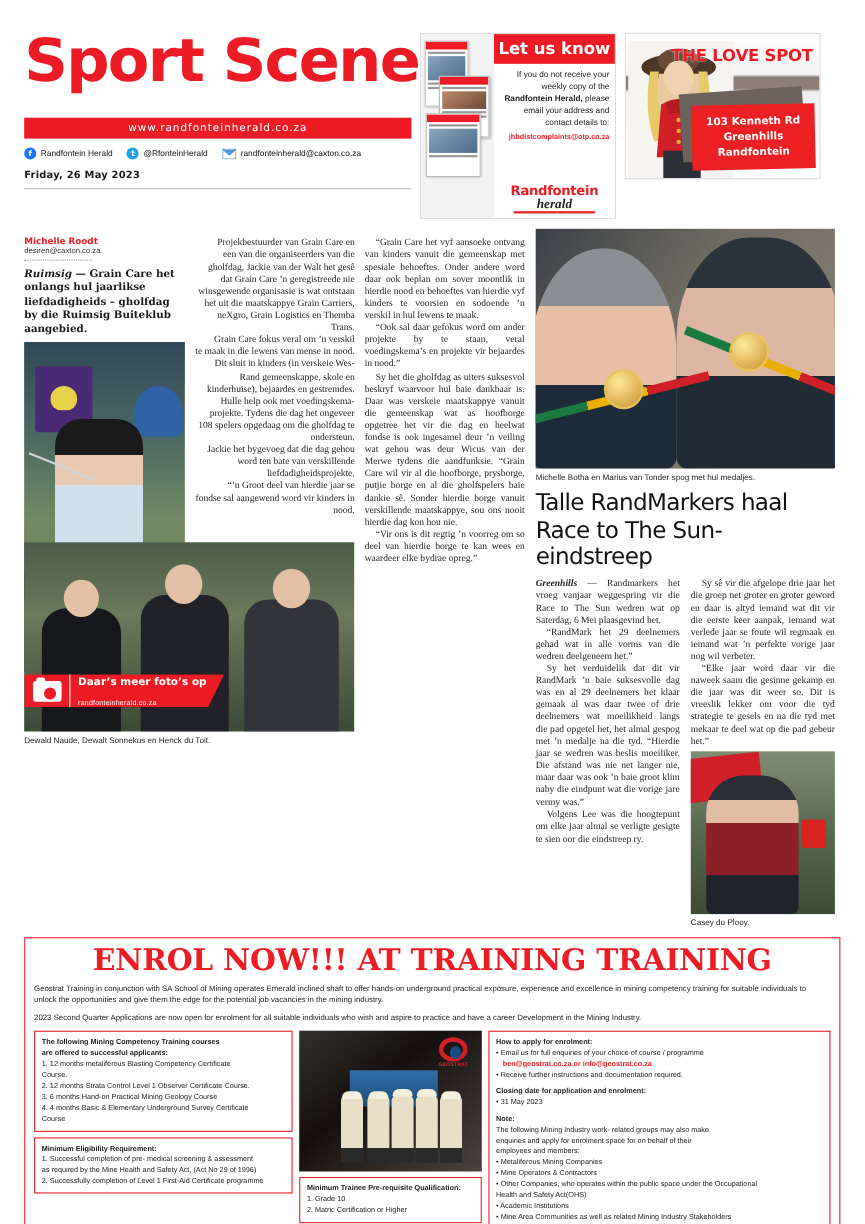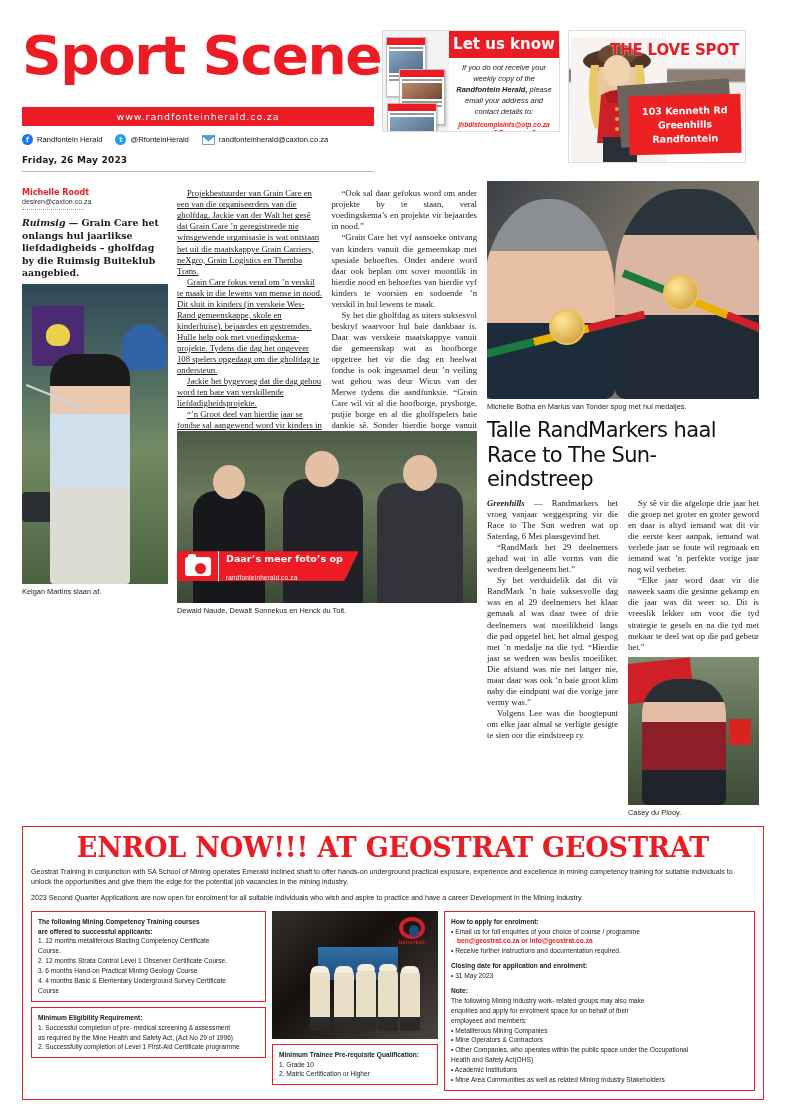--- a/index.html
+++ b/index.html
@@ -48,43 +48,43 @@
   .soc-mail svg { display:block; }
   .mast-date {
     font-family: "DejaVu Sans", sans-serif;
     font-weight: bold; font-size: 9px;
     margin-top: 10px; letter-spacing: 0.2px;
   }
   .mast-rule { border-top: 1px solid #bbb; margin-top: 6px; }
 
   
   .letusknow {
-    width: 178px; height: 102px; border: 1px solid #ddd;
+    width: 178px; height: 169px; border: 1px solid #ddd;
     display: flex; position: relative; overflow: hidden; background:#fff;
   }
   .luk-papers { width: 66px; position: relative; background: #f2f2f2; overflow:hidden; }
   .paper-thumb {
     position: absolute; background: #fff; border: 1px solid #bbb;
     box-shadow: 1px 1px 2px rgba(0,0,0,.25);
     overflow: hidden;
   }
   .pt-head { height: 7px; background:#ed1c24; }
   .pt-line { height: 2px; background:#999; margin: 2px 2px 0 2px; }
   .pt-photo { margin: 2px; height: 22px; background: linear-gradient(145deg,#8aa6c0,#4b6a86); }
   .pt-photo2 { margin: 2px; height: 16px; background: linear-gradient(145deg,#c08a6b,#6d4a36); }
   .luk-right { flex: 1; padding: 0; display:flex; flex-direction:column; }
   .luk-title {
     background:#ed1c24; color:#fff;
     font-family:"DejaVu Sans", sans-serif; font-weight:bold;
     font-size:15px; text-align:center; padding:4px 0 5px 0;
   }
   .luk-body {
     font-family:"Liberation Sans", sans-serif;
-    font-size:7.5px; line-height:1.45; text-align:center;
-    padding:5px 5px 0 5px; color:#222; flex:1;font-style:italic;
+    font-size:7.5px; line-height:1.45; text-align:right;
+    padding:5px 5px 0 5px; color:#222; flex:1;
   }
   .luk-body b { font-weight:bold; }
   .luk-email { color:#ed1c24; font-weight:bold; font-size:6.6px; display:block; margin-top:3px; }
   .luk-logo { text-align:center; padding-bottom:4px; }
   .luk-logo .rl1 { color:#ed1c24; font-family:"DejaVu Sans",sans-serif; font-weight:bold; font-size:12px; line-height:1; letter-spacing:-0.3px;}
   .luk-logo .rl2 { color:#222; font-family:"Liberation Serif",serif; font-style:italic; font-weight:bold; font-size:12px; line-height:1; }
   .luk-logo .rl3 { height:2px; background:#ed1c24; margin:1px 18px 0 18px; }
 
   
   .lovespot {
@@ -127,21 +127,21 @@
   .byline-rule { border-top:1px dotted #999; width:62px; margin:4px 0 7px 0;}
   .standfirst { font-family:"DejaVu Serif",serif; font-weight:bold; font-size:9.4px; line-height:1.32; }
   .standfirst i { font-style: italic; }
 
   .story-cols { display:flex; gap:9px; margin-top:7px; }
   .sc { width: 146px; }
   .sc.first { width: 146px; }
   .bodytext { font-family:"Liberation Serif", serif; font-size:8.7px; line-height:1.27; text-align:justify; color:#1d1d1d; }
   .bodytext p { text-indent: 10px; margin:0; }
   .bodytext p.noindent { text-indent:0; }
-  .wrapcol p { text-align:left;text-decoration:underline; }
+  .wrapcol p { text-align:right; }
 
   
   .golf-photo {
     width:146px; height:300px; margin-top:5px;
     position:relative; overflow:hidden;
     background: linear-gradient(to bottom, #5d6d52 0%, #7d8f6a 22%, #9fb089 45%, #6f8a5b 70%, #4e6540 100%);
   }
   .gp-sky { position:absolute; inset:0; background:linear-gradient(to bottom,#2f4858 0%, #4e6b63 30%, #738b63 55%, #4b6340 100%); }
   .gp-flag { position:absolute; left:10px; top:22px; width:52px; height:60px; background:#4a2b73; border-radius:3px; }
   .gp-lion { position:absolute; left:24px; top:40px; width:24px; height:22px; background:#e9d24a; border-radius:50% 50% 40% 40%; }
@@ -355,29 +355,29 @@
           <div class="bodytext">
             <p>Projekbestuurder van Grain Care en een van die organiseerders van die gholfdag, Jackie van der Walt het gesê dat Grain Care ’n geregistreede nie winsgewende organisasie is wat ontstaan het uit die maatskappye Grain Carriers, neXgro, Grain Logistics en Themba Trans.</p>
             <p>Grain Care fokus veral om ’n verskil te maak in die lewens van mense in nood. Dit sluit in kinders (in verskeie Wes-Rand gemeenskappe, skole en kinderhuise), bejaardes en gestremdes. Hulle help ook met voedingskema-projekte. Tydens die dag het ongeveer 108 spelers opgedaag om die gholfdag te ondersteun.</p>
             <p>Jackie het bygevoeg dat die dag gehou word ten bate van verskillende liefdadigheidsprojekte.</p>
             <p>“’n Groot deel van hierdie jaar se fondse sal aangewend word vir kinders in nood.</p>
           </div>
         </div>
 
         <div class="sc">
           <div class="bodytext">
+            <p>“Grain Care het vyf aansoeke ontvang van kinders vanuit die gemeenskap met spesiale behoeftes. Onder andere word daar ook beplan om sover moontlik in hierdie nood en behoeftes van hierdie vyf kinders te voorsien en sodoende ’n verskil in hul lewens te maak.</p>
             <p>“Ook sal daar gefokus word om ander projekte by te staan, veral voedingskema’s en projekte vir bejaardes in nood.”</p>
-            <p>“Grain Care het vyf aansoeke ontvang van kinders vanuit die gemeenskap met spesiale behoeftes. Onder andere word daar ook beplan om sover moontlik in hierdie nood en behoeftes van hierdie vyf kinders te voorsien en sodoende ’n verskil in hul lewens te maak.</p>
             <p>Sy het die gholfdag as uiters suksesvol beskryf waarvoor hul baie dankbaar is. Daar was verskeie maatskappye vanuit die gemeenskap wat as hoofborge opgetree het vir die dag en heelwat fondse is ook ingesamel deur ’n veiling wat gehou was deur Wicus van der Merwe tydens die aandfunksie.  “Grain Care wil vir al die hoofborge, prysborge, putjie borge en al die gholfspelers baie dankie sê. Sonder hierdie borge vanuit verskillende maatskappye, sou ons nooit hierdie dag kon hou nie.</p>
             <p>“Vir ons is dit regtig ’n voorreg om so deel van hierdie borge te kan wees en waardeer elke bydrae opreg.”</p>
           </div>
         </div>
       </div>
 
-      <div style="display:flex; gap:22px; margin-top:8px;">
+      <div style="display:flex; gap:22px; margin-top:21px;flex-direction:column;">
         <div style="width:146px;"></div>
         <div style="width:300px; position:relative; margin-top:-178px;">
           <div class="trio-photo">
             <div class="tp-fig" style="left:16px; width:72px; height:112px;"></div>
             <div class="tp-head" style="left:36px; bottom:104px; width:32px; height:34px;"></div>
             <div class="tp-fig" style="left:106px; width:80px; height:124px; background:#202227;"></div>
             <div class="tp-head" style="left:128px; bottom:116px; width:34px; height:36px;"></div>
             <div class="tp-fig" style="left:200px; width:86px; height:120px; background:#33343a;"></div>
             <div class="tp-head" style="left:226px; bottom:112px; width:34px; height:36px;"></div>
             <div class="photo-badge">
@@ -425,21 +425,21 @@
             <div class="bk-person"></div>
             <div class="bk-cup"></div>
           </div>
           <div class="caption">Casey du Plooy.</div>
         </div>
       </div>
     </div>
   </div>
 
   <div class="enrol">
-    <div class="enrol-title">ENROL NOW!!! AT GEOSTRAT GEOSTRAT</div>
+    <div class="enrol-title">ENROL NOW!!! AT TRAINING TRAINING</div>
     <div class="enrol-p">Geostrat Training in conjunction with SA School of Mining operates Emerald  inclined shaft to offer hands-on underground practical exposure, experience and excellence in mining competency training for suitable individuals to unlock the opportunities and give them the edge for the potential job vacancies in the mining industry.</div>
     <div class="enrol-p enrol-p2">2023 Second Quarter Applications are now open for enrolment for all suitable individuals who wish and aspire to practice and have a career Development in the Mining Industry.</div>
 
     <div class="enrol-grid">
 
       <div class="eg-left">
         <div class="ebox">
           <div class="hd">The following Mining Competency Training courses</div>
           <div class="hd">are offered to successful applicants:</div>
           <div>1. 12 months metaliferous Blasting Competency Certificate</div>

